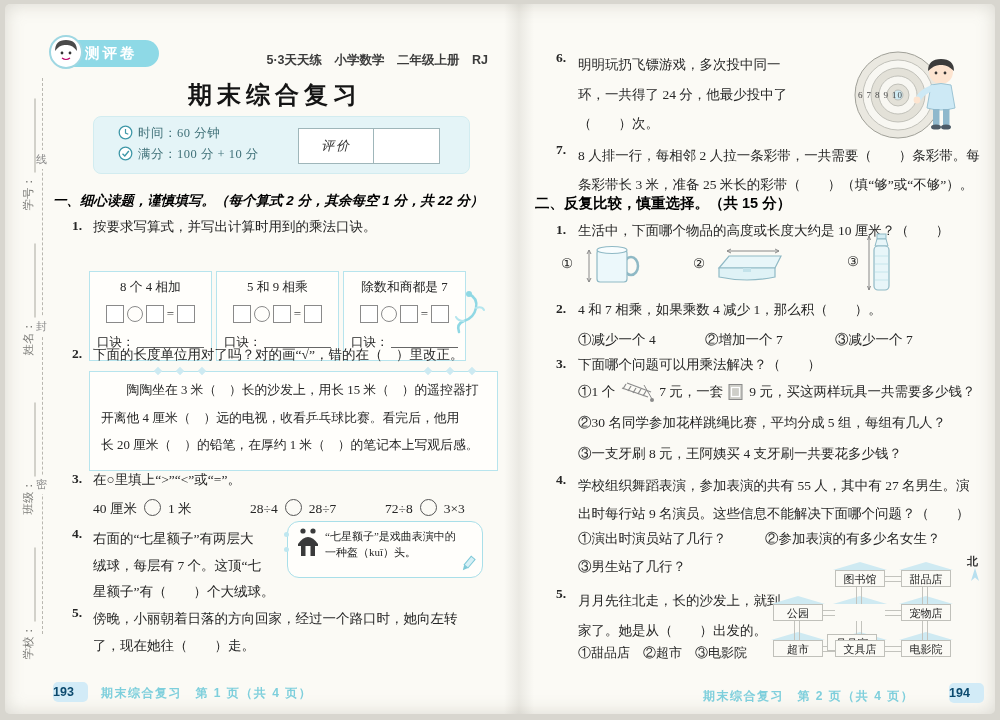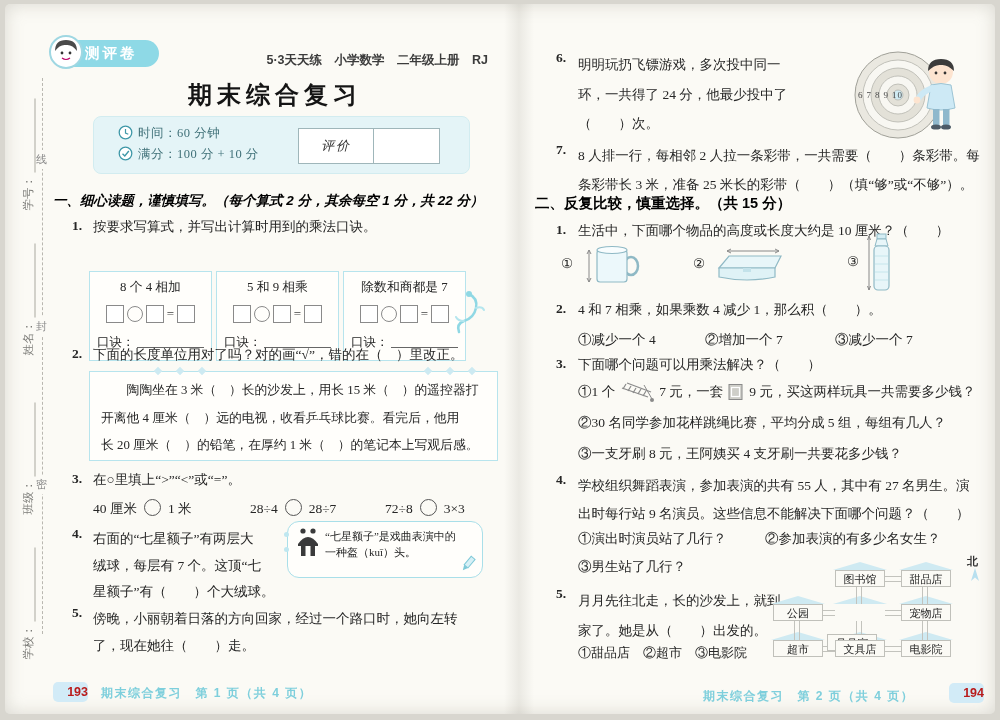--- a/index.html
+++ b/index.html
@@ -41,33 +41,33 @@
   .cards{position:absolute;left:84px;top:239px;display:flex;gap:4px;margin-top:28px;}
   .card{width:123px;border:1px solid #b7e4ed;background:#fffefb;padding:7px 7px 9px;box-sizing:border-box;}
   .card-title{text-align:center;font-size:12.8px;white-space:nowrap;}
   .eq-row{display:flex;align-items:center;justify-content:center;gap:3px;margin-top:9px;}
   .eq-sq{width:16px;height:16px;border:1px solid #8a8a8a;background:#fff;}
   .eq-c{width:14px;height:14px;border:1px solid #8a8a8a;border-radius:50%;}
   .eq-eq{font-size:13px;color:#444;}
   .koujue{display:flex;align-items:flex-start;margin-top:11px;font-size:12.5px;}
   .koujue .blank{flex:1;border-bottom:1px solid #666;height:13px;margin-left:2px;}
   
-  .q2box{position:absolute;left:84px;top:367px;width:409px;height:90px;border:1px solid #b7e4ed;background:#fffefb;
+  .q2box{position:absolute;left:84px;top:367px;width:409px;height:100px;border:1px solid #b7e4ed;background:#fffefb;
          box-sizing:border-box;padding:5px 11px;font-size:12.8px;line-height:27.5px;}
   .q2box div{white-space:nowrap;}
   .q2box .ind{text-indent:2em;}
   .dia{position:absolute;width:6px;height:6px;background:#cdeaf2;transform:rotate(45deg);}
   .ans-c{display:inline-block;width:15px;height:15px;border:1px solid #555;border-radius:50%;vertical-align:-3px;margin:0 7px;}
   
   .notebox{position:absolute;left:282px;top:517px;width:196px;height:57px;border:1.5px solid #a9dfe9;border-radius:12px;background:#fffefb;box-sizing:border-box;}
   .notetext{position:absolute;left:320px;top:525px;width:136px;font-size:11px;line-height:15.5px;color:#222;}
   .edge-dot{position:absolute;width:5px;height:5px;border-radius:50%;background:#bfe7f0;}
   
-  .pg-badge{position:absolute;width:35px;height:20px;background:#d2ebf7;border-radius:5px;text-align:right;
-            line-height:20px;font-size:12.5px;font-weight:bold;color:#b91c1c;font-family:"Liberation Sans",sans-serif;}
+  .pg-badge{position:absolute;width:35px;height:20px;background:#d2ebf7;border-radius:5px;text-align:left;
+            line-height:20px;font-size:12.5px;font-weight:bold;color:#0c4a6e;font-family:"Liberation Sans",sans-serif;}
   .pg-label{position:absolute;font-size:12px;font-weight:bold;color:#7ecfdc;letter-spacing:1.5px;font-family:"Liberation Sans",sans-serif;white-space:nowrap;}
   
   .opt{position:absolute;font-size:13.5px;white-space:nowrap;}
   .opt1row{position:absolute;left:573px;top:377px;display:flex;align-items:center;gap:5px;font-size:13.5px;white-space:nowrap;}
   
   .map{position:absolute;left:768px;top:550px;width:232px;height:118px;}
   .bname{position:absolute;width:50px;height:17px;line-height:17px;border:1px solid #c0c0ba;background:#fbfaf5;
          font-size:11px;text-align:center;box-sizing:border-box;white-space:nowrap;}
   .roof{position:absolute;width:0;height:0;border-left:27px solid transparent;border-right:27px solid transparent;border-bottom:8px solid #cfeaf2;}
   .rh{position:absolute;height:4px;border-top:1.3px solid #c3c3bd;border-bottom:1.3px solid #c3c3bd;}

